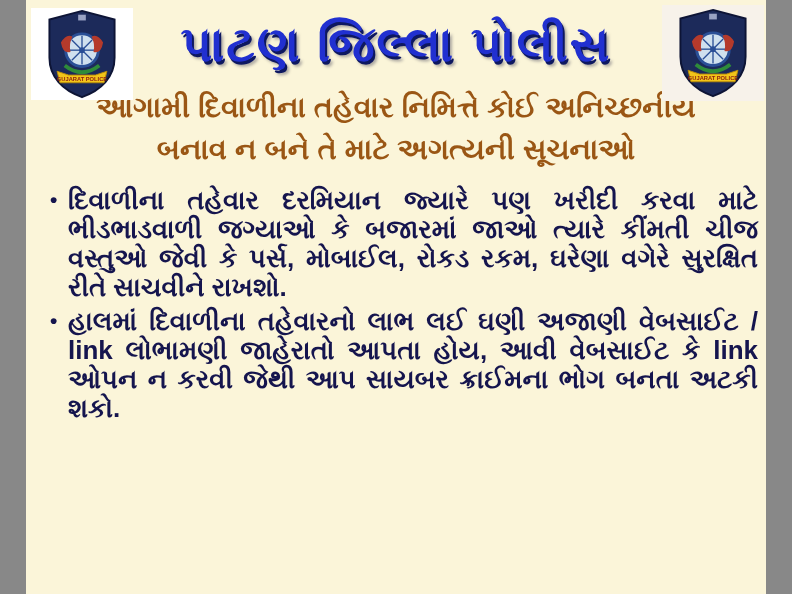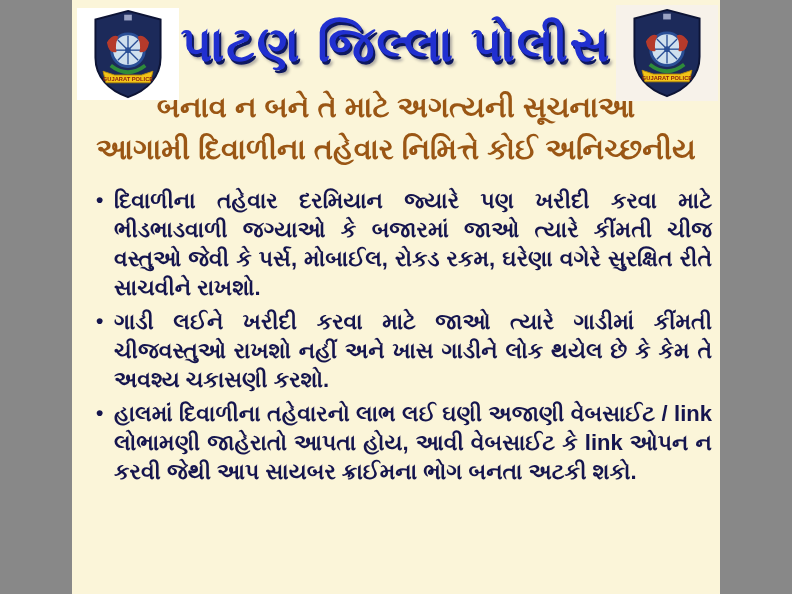--- a/index.html
+++ b/index.html
@@ -1,18 +1,18 @@
 <!DOCTYPE html>
 <html><head>
 <meta charset="utf-8">
 <style>
   html,body { margin:0; padding:0; background:#888; }
   .poster {
     position:relative;
-    width:648px; height:594px;
+    width:740px; height:594px;
     margin:0 auto;
     background:#FBF5D9;
     overflow:hidden;
     font-family:"Liberation Sans", sans-serif;
   }
   
   .badge-wrap {
     position:absolute; top:8px;
     width:102px; height:92px;
     background:#ffffff;
@@ -41,21 +41,21 @@
   
   .notices {
     margin:16px 8px 0 22px;
     padding:0;
     list-style:none;
   }
   .notices li {
     position:relative;
     padding-left:20px;
     margin-bottom:5px;
-    font-size:22px;
+    font-size:26px;
     font-weight:bold;
     line-height:29px;
     color:#15154E;
     text-align:justify;
   }
   .notices li::before {
     content:"\2022";
     position:absolute;
     left:2px; top:-1px;
     font-size:21px;
@@ -103,23 +103,22 @@
       <path d="M62 36 q-6 -10 -12 -6 q4 8 2 16 q8 2 10 -10z" fill="#b53a2b"></path>
       <path d="M22 60 q18 14 36 0" fill="none" stroke="#2e8b3a" stroke-width="4"></path>
       <path d="M14 66 l12 4 h28 l12 -4 l-3 12 h-46 z" fill="#f2c419" stroke="#b98d0a" stroke-width="1"></path>
       <text x="40" y="76" text-anchor="middle" font-size="6" font-weight="bold" fill="#8a1d12">GUJARAT POLICE</text>
     </svg>
   </div>
 
   <div class="title">પાટણ જિલ્લા પોલીસ</div>
 
   <div class="subtitle">
+    <div>આગામી દિવાળીના તહેવાર નિમિત્તે કોઈ અનિચ્છનીય</div>
     <div>બનાવ ન બને તે માટે અગત્યની સૂચનાઓ</div>
-    <div>આગામી દિવાળીના તહેવાર નિમિત્તે કોઈ અનિચ્છનીય</div>
   </div>
 
   <ul class="notices">
     <li>દિવાળીના તહેવાર દરમિયાન જ્યારે પણ ખરીદી કરવા માટે ભીડભાડવાળી જગ્યાઓ કે બજારમાં જાઓ ત્યારે કીંમતી ચીજ વસ્તુઓ જેવી કે પર્સ, મોબાઈલ, રોકડ રકમ, ઘરેણા વગેરે સુરક્ષિત રીતે સાચવીને રાખશો.</li>
-    <li>ગાડી લઈને ખરીદી કરવા માટે જાઓ ત્યારે ગાડીમાં કીંમતી ચીજવસ્તુઓ રાખશો નહીં અને ખાસ ગાડીને લોક થયેલ છે કે કેમ તે અવશ્ય ચકાસણી કરશો.</li>
     <li>હાલમાં દિવાળીના તહેવારનો લાભ લઈ ઘણી અજાણી વેબસાઈટ / link લોભામણી જાહેરાતો આપતા હોય, આવી વેબસાઈટ કે link ઓપન ન કરવી જેથી આપ સાયબર ક્રાઈમના ભોગ બનતા અટકી શકો.</li>
   </ul>
 
 </div>
 
 </body></html>

